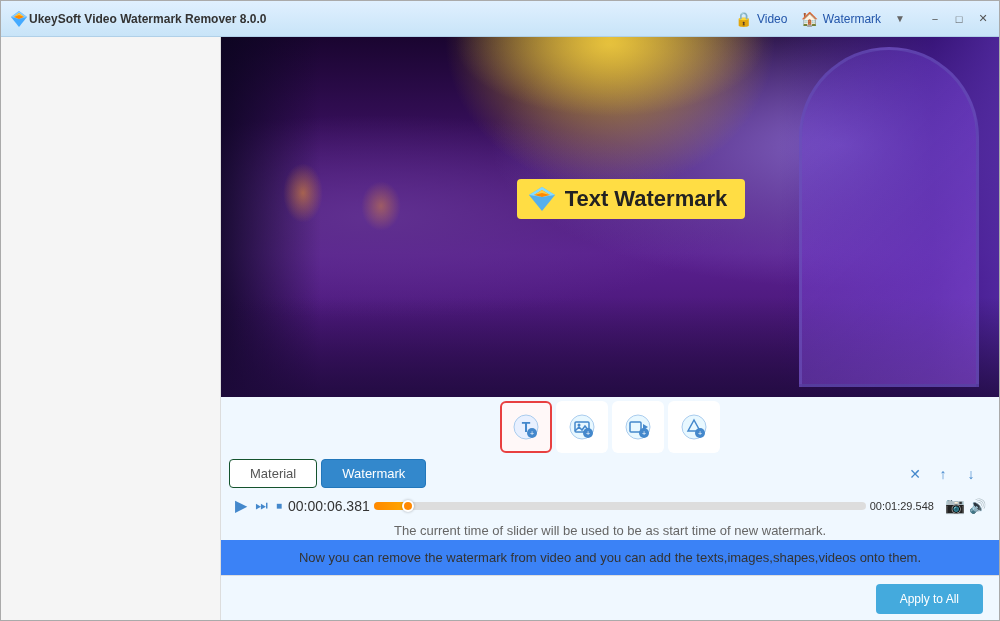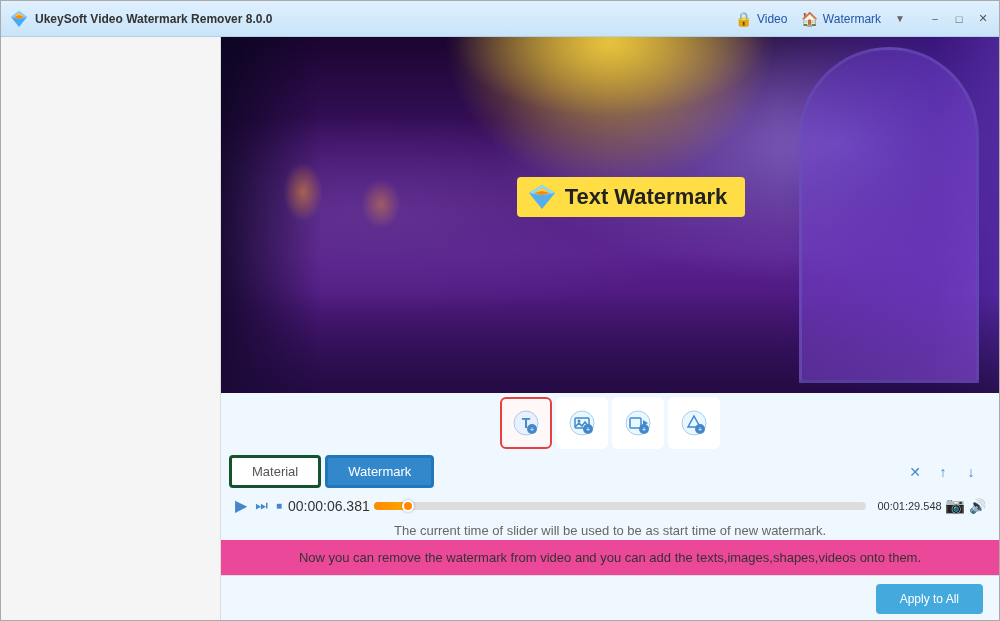--- a/index.html
+++ b/index.html
@@ -18,21 +18,20 @@
       background: linear-gradient(to bottom, #e0f0ff, #c8e4f8);
       display: flex;
       align-items: center;
       justify-content: space-between;
       padding: 0 8px;
       border-bottom: 1px solid #b0d0e8;
     }
     .title-bar-left {
       display: flex;
       align-items: center;
-      gap: 6px;
     }
     .app-icon {
       width: 20px;
       height: 20px;
     }
     .title-text {
       font-size: 12px;
       color: #333;
       font-weight: 600;
     }
@@ -190,21 +189,20 @@
     .time-label {
       font-size: 14px;
       color: #333;
       min-width: 72px;
     }
 
     .time-label-right {
       font-size: 11px;
       color: #333;
       min-width: 72px;
-      text-align: right;
     }
 
     .progress-bar-container {
       flex: 1;
       height: 8px;
       background: #ddd;
       border-radius: 4px;
       position: relative;
       cursor: pointer;
     }
@@ -246,21 +244,21 @@
     .tabs-row {
       display: flex;
       padding: 4px 8px;
       gap: 4px;
       background: #f0f8ff;
     }
 
     .tab-btn {
       padding: 6px 20px;
       border-radius: 4px;
-      border: 3px solid #14532d;
+      border: 1px solid #14532d;
       background: white;
       font-size: 13px;
       cursor: pointer;
       color: #555;
     }
 
     .tab-btn.active {
       background: #3388cc;
       color: white;
       border-color: #2277bb;
@@ -284,21 +282,21 @@
       cursor: pointer;
       font-size: 14px;
     }
 
     
     .desc-area {
       padding: 10px 20px;
       font-size: 13px;
       color: #333;
       text-align: center;
-      background: #ec4899;
+      background: #3b82f6;
     }
 
     
     .bottom-bar {
       display: flex;
       justify-content: flex-end;
       align-items: center;
       padding: 8px 16px;
       background: #f0f8ff;
       gap: 12px;

